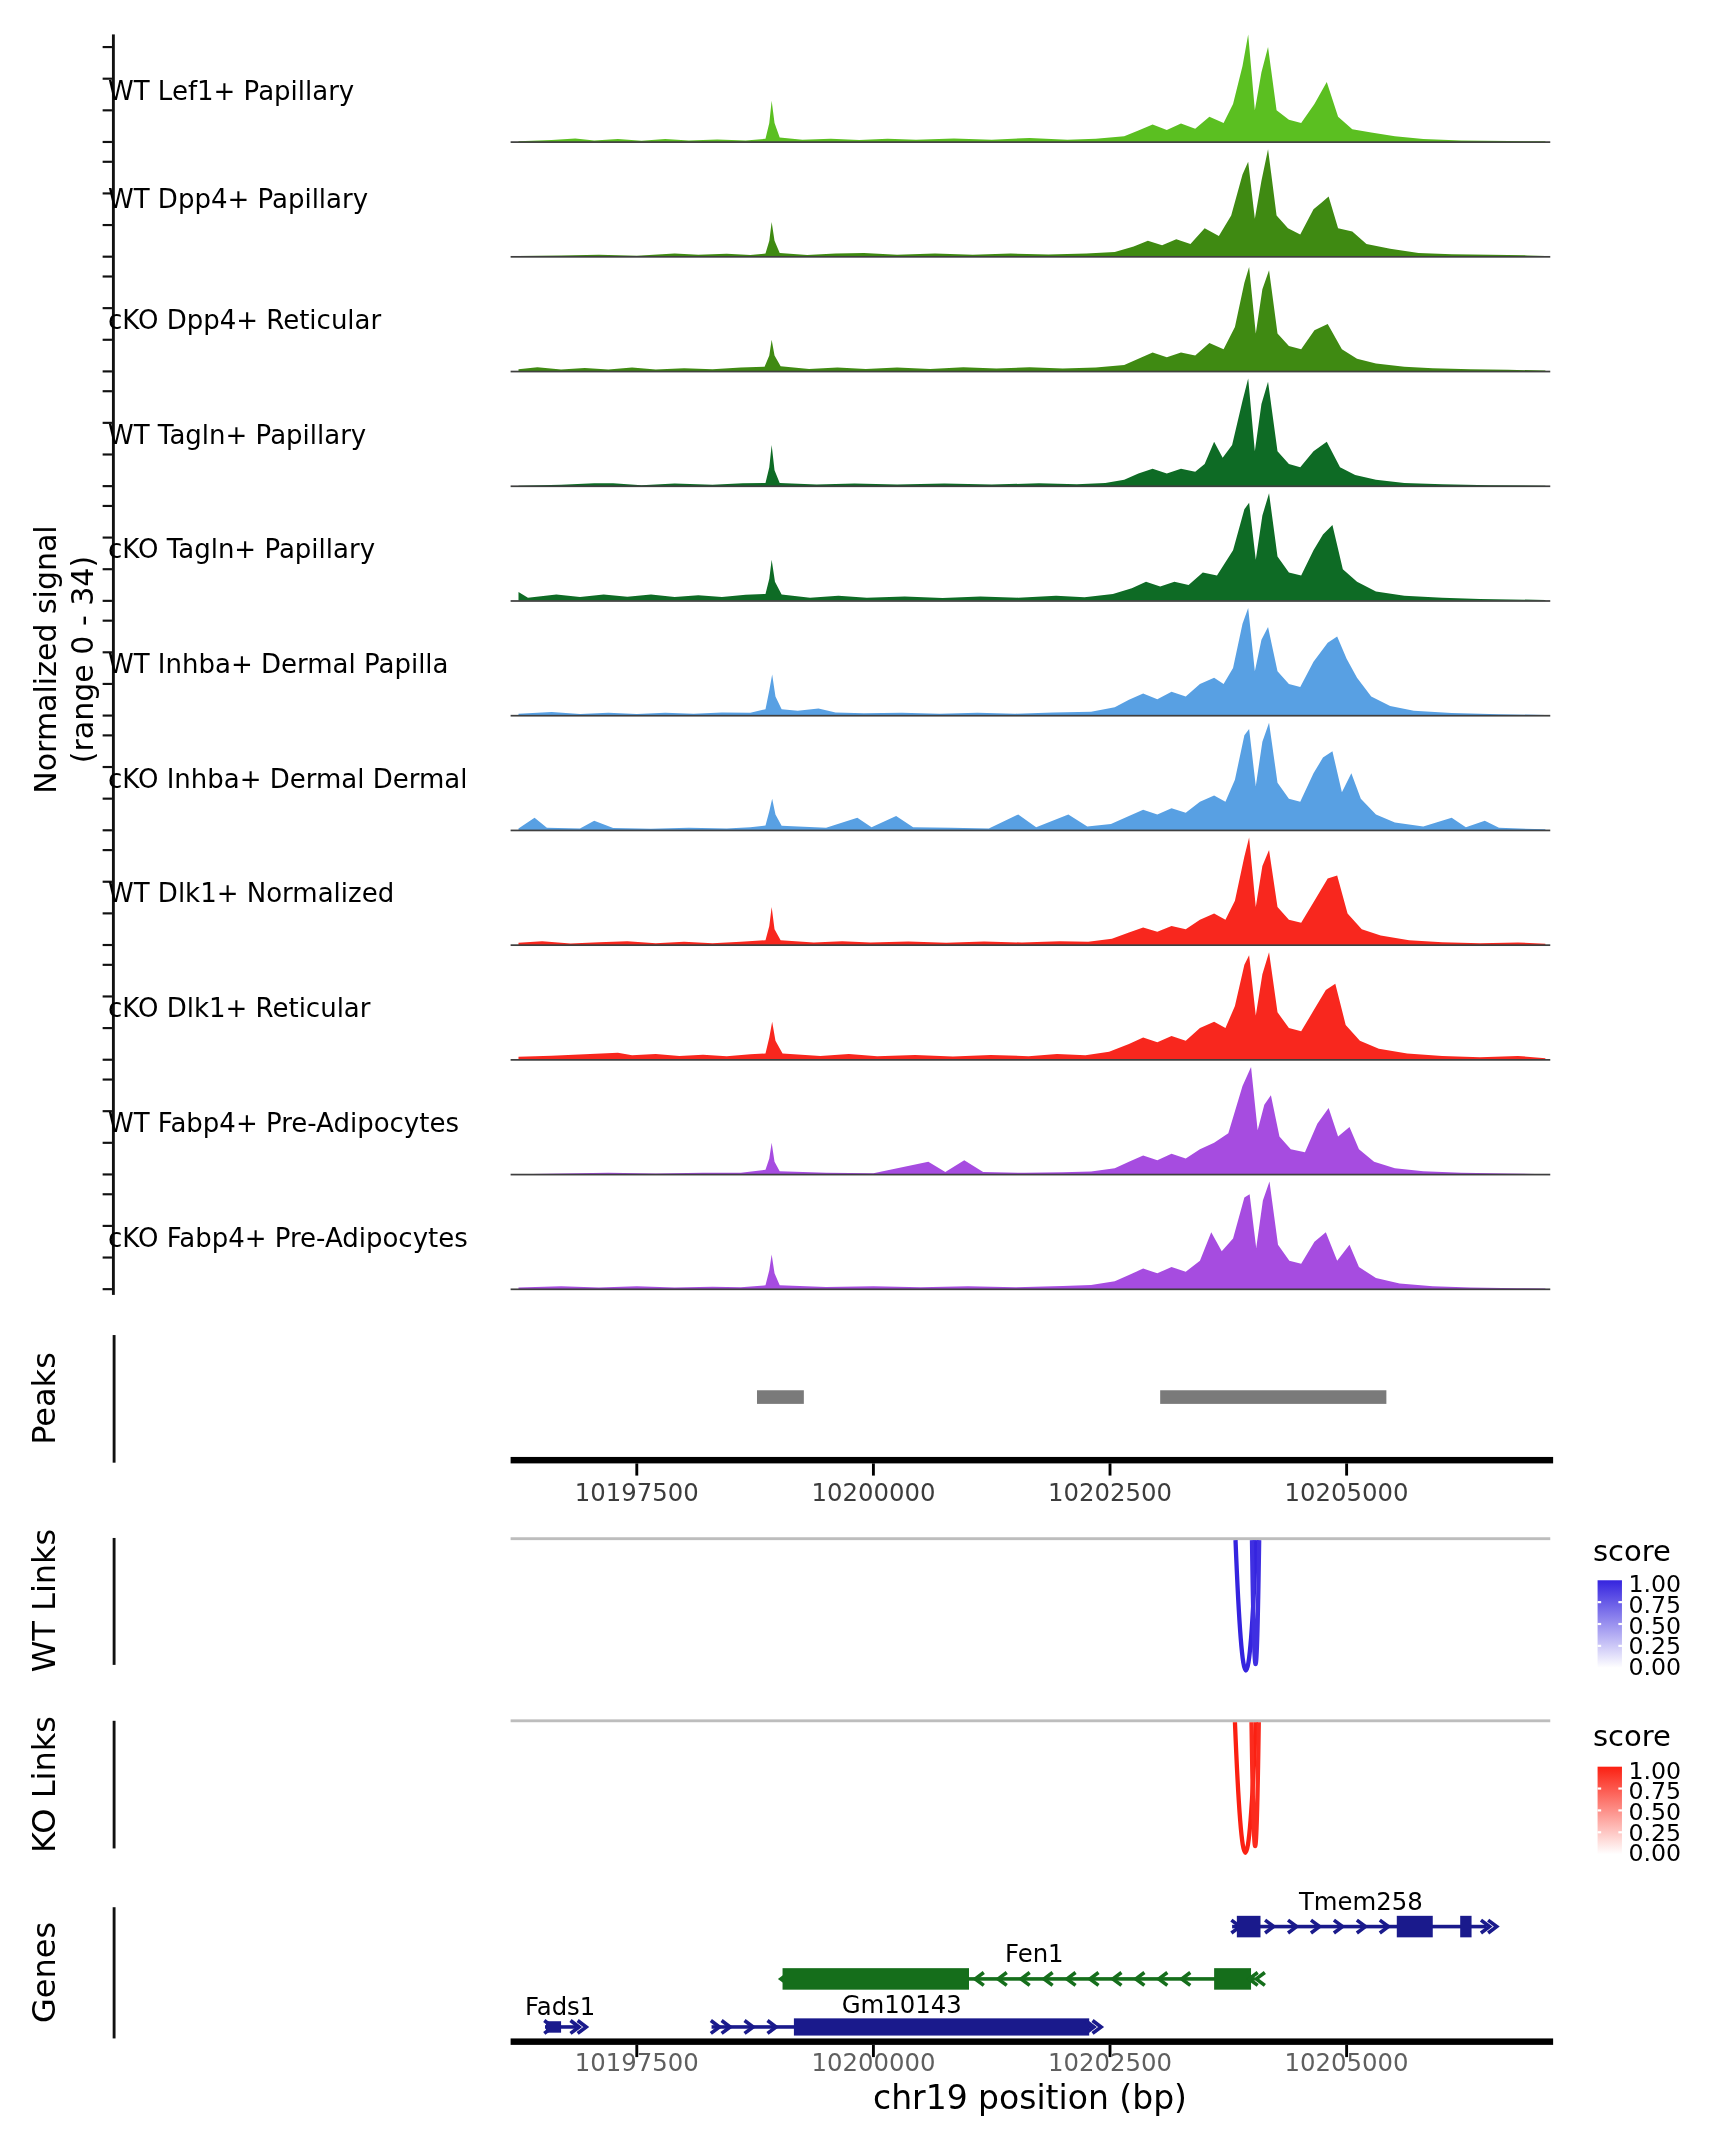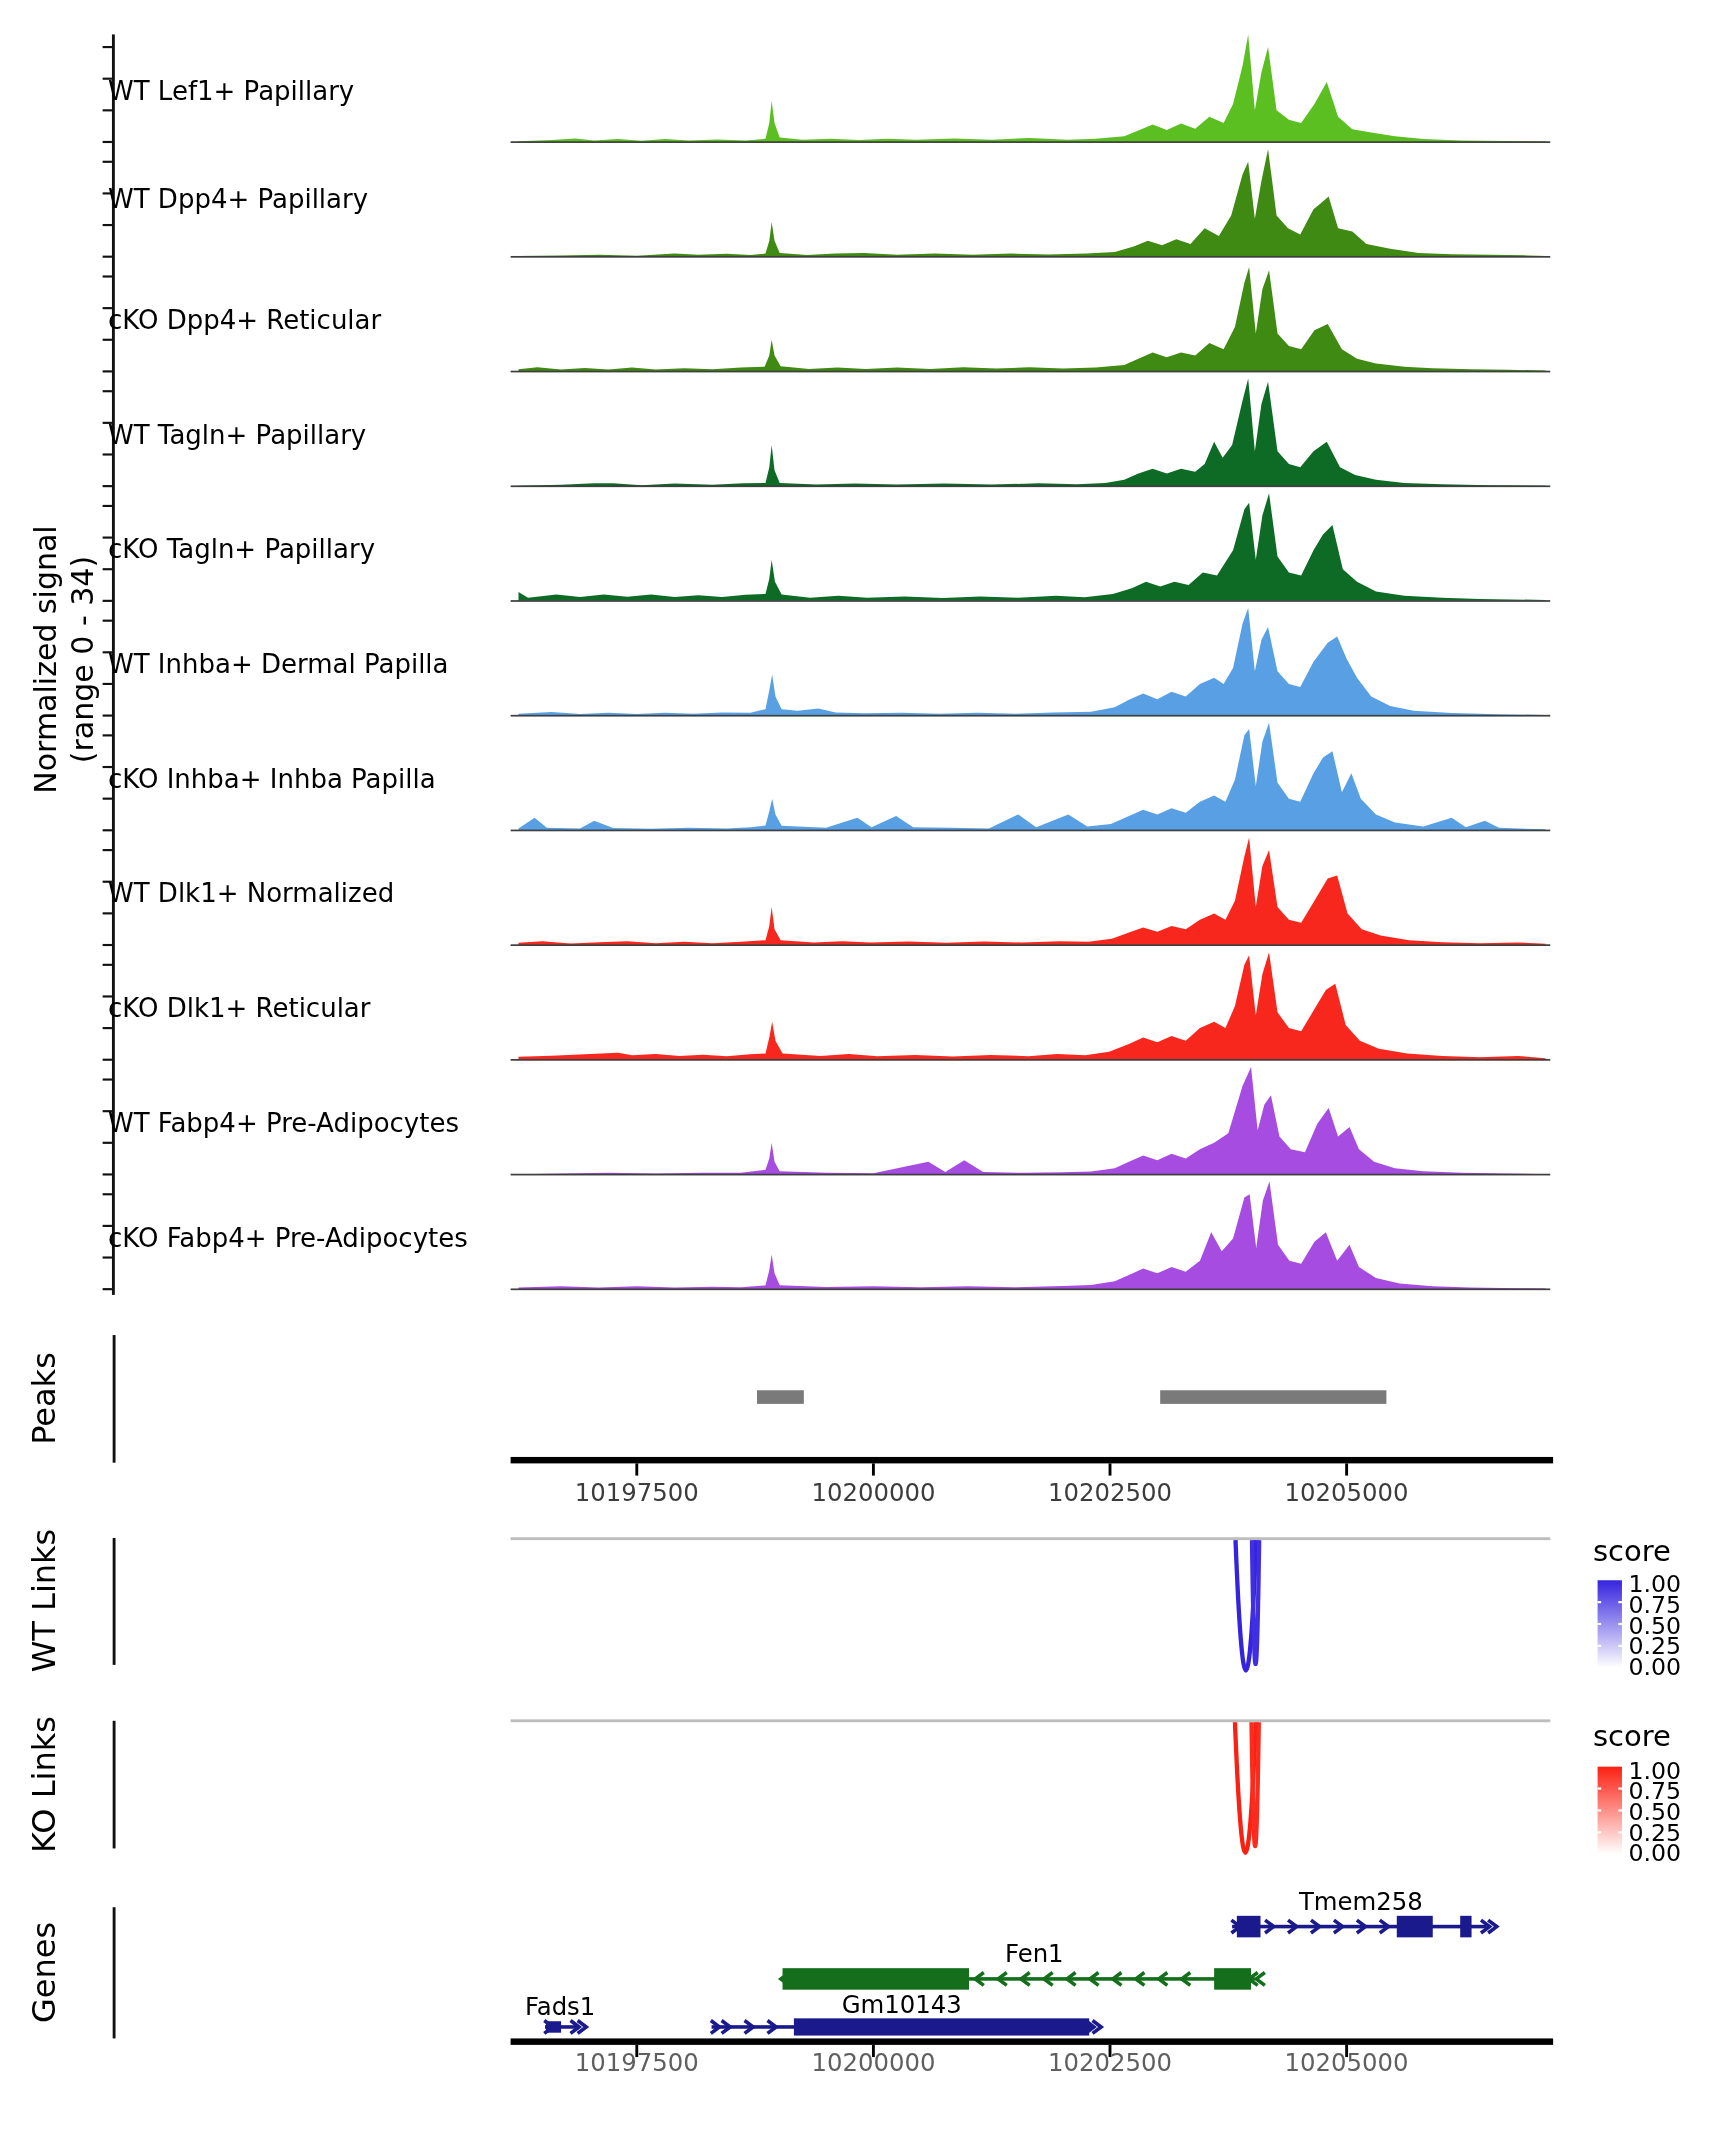--- a/index.html
+++ b/index.html
@@ -202,28 +202,29 @@
     </svg>
 
   <div class="rot ylab"><span>Normalized signal</span><br><span>(range 0 - 34)</span></div>
 
   <div class="track-label" style="top:75px">WT Lef1+ Papillary</div>
   <div class="track-label" style="top:183px">WT Dpp4+ Papillary</div>
   <div class="track-label" style="top:304px">cKO Dpp4+ Reticular</div>
   <div class="track-label" style="top:419px">WT Tagln+ Papillary</div>
   <div class="track-label" style="top:533px">cKO Tagln+ Papillary</div>
   <div class="track-label" style="top:648px">WT Inhba+ Dermal Papilla</div>
-  <div class="track-label" style="top:763px">cKO Inhba+ Inhba Papilla</div>
+  <div class="track-label" style="top:763px">cKO Inhba+ Dermal Dermal</div>
   <div class="track-label" style="top:877px">WT Dlk1+ Normalized</div>
   <div class="track-label" style="top:992px">cKO Dlk1+ Reticular</div>
   <div class="track-label" style="top:1107px">WT Fabp4+ Pre-Adipocytes</div>
   <div class="track-label" style="top:1222px">cKO Fabp4+ Pre-Adipocytes</div>
 
   <div class="rot plab" style="top:1380px">Peaks</div>
   <div class="rot plab" style="top:1582px">WT Links</div>
   <div class="rot plab" style="top:1766px">KO Links</div>
   <div class="rot plab" style="top:1954px">Genes</div>
 
   <div class="score-title" style="top:1534px">score</div>
   <div class="score-title" style="top:1719px">score</div>
 
+  <div class="xlab">chr19 position (bp)</div>
 </div>
 
 
 </body></html>

